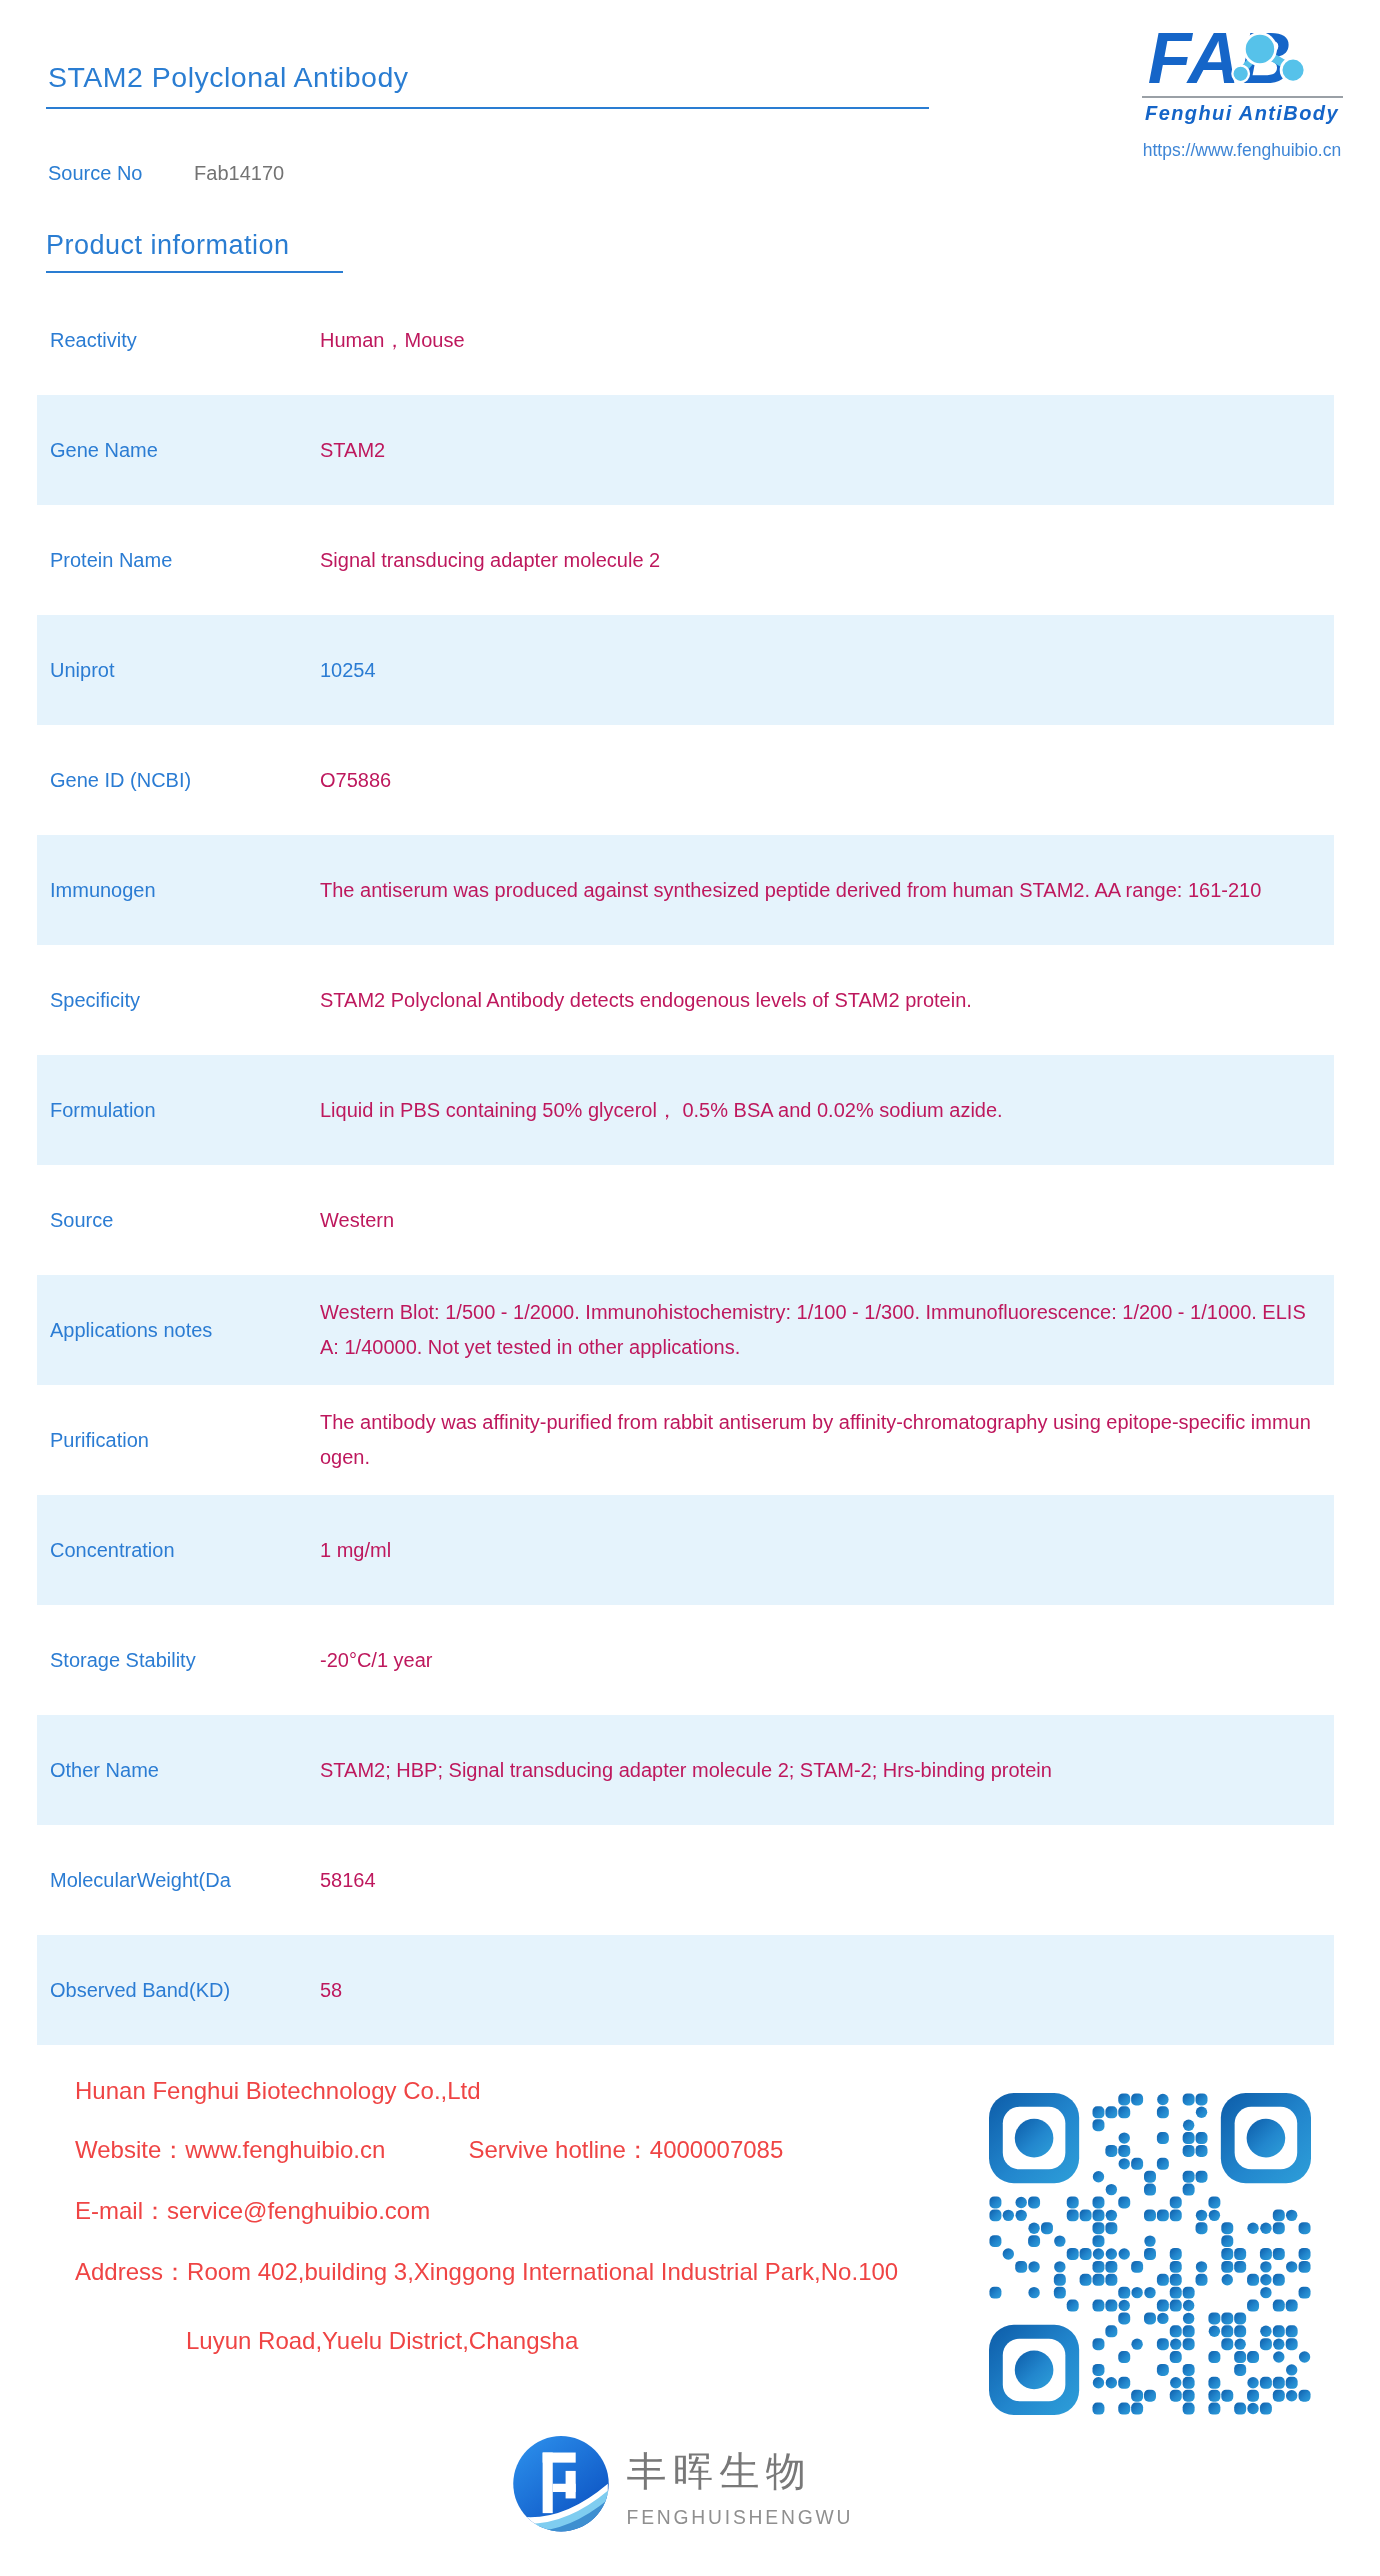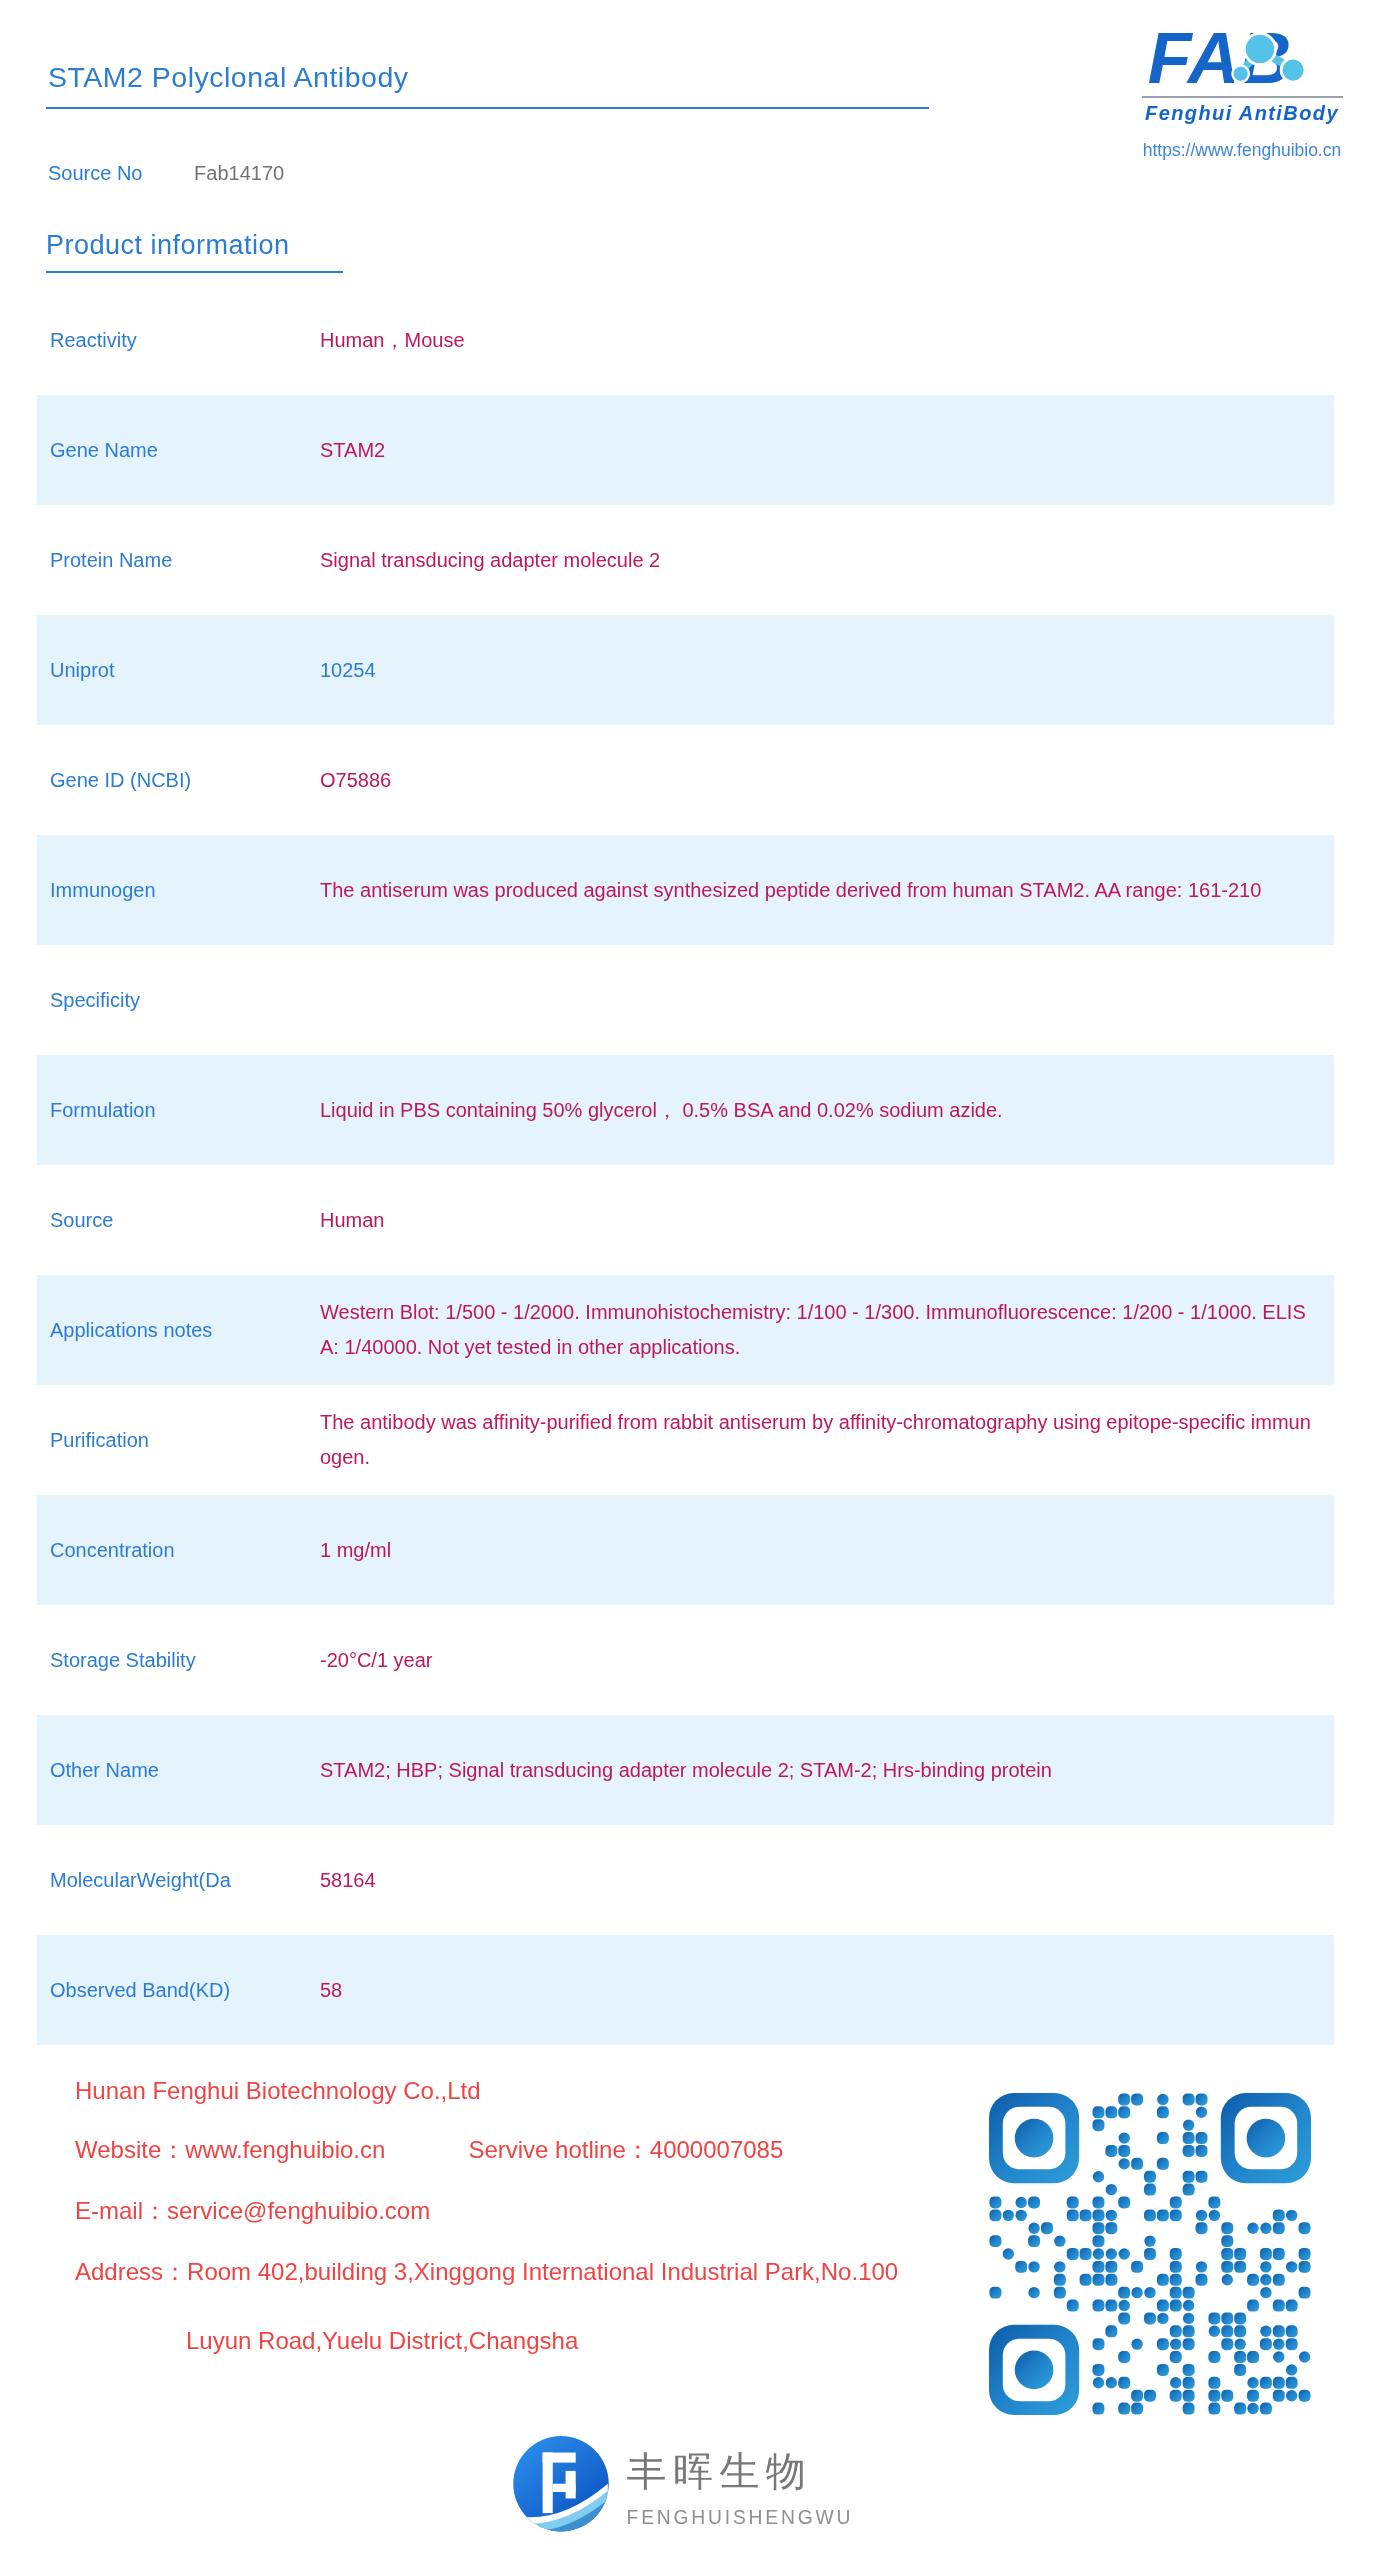--- a/index.html
+++ b/index.html
@@ -95,28 +95,29 @@
       <div class="row">
         <div class="cell-label">Gene ID (NCBI)</div>
         <div class="cell-value">O75886</div>
       </div>
       <div class="row alt">
         <div class="cell-label">Immunogen</div>
         <div class="cell-value">The antiserum was produced against synthesized peptide derived from human STAM2. AA range: 161-210</div>
       </div>
       <div class="row">
         <div class="cell-label">Specificity</div>
+        <div class="cell-value">STAM2 Polyclonal Antibody detects endogenous levels of STAM2 protein.</div>
       </div>
       <div class="row alt">
         <div class="cell-label">Formulation</div>
         <div class="cell-value">Liquid in PBS containing 50% glycerol， 0.5% BSA and 0.02% sodium azide.</div>
       </div>
       <div class="row">
         <div class="cell-label">Source</div>
-        <div class="cell-value">Human</div>
+        <div class="cell-value">Western</div>
       </div>
       <div class="row alt">
         <div class="cell-label">Applications notes</div>
         <div class="cell-value">Western Blot: 1/500 - 1/2000. Immunohistochemistry: 1/100 - 1/300. Immunofluorescence: 1/200 - 1/1000. ELISA: 1/40000. Not yet tested in other applications.</div>
       </div>
       <div class="row">
         <div class="cell-label">Purification</div>
         <div class="cell-value">The antibody was affinity-purified from rabbit antiserum by affinity-chromatography using epitope-specific immunogen.</div>
       </div>
       <div class="row alt">

